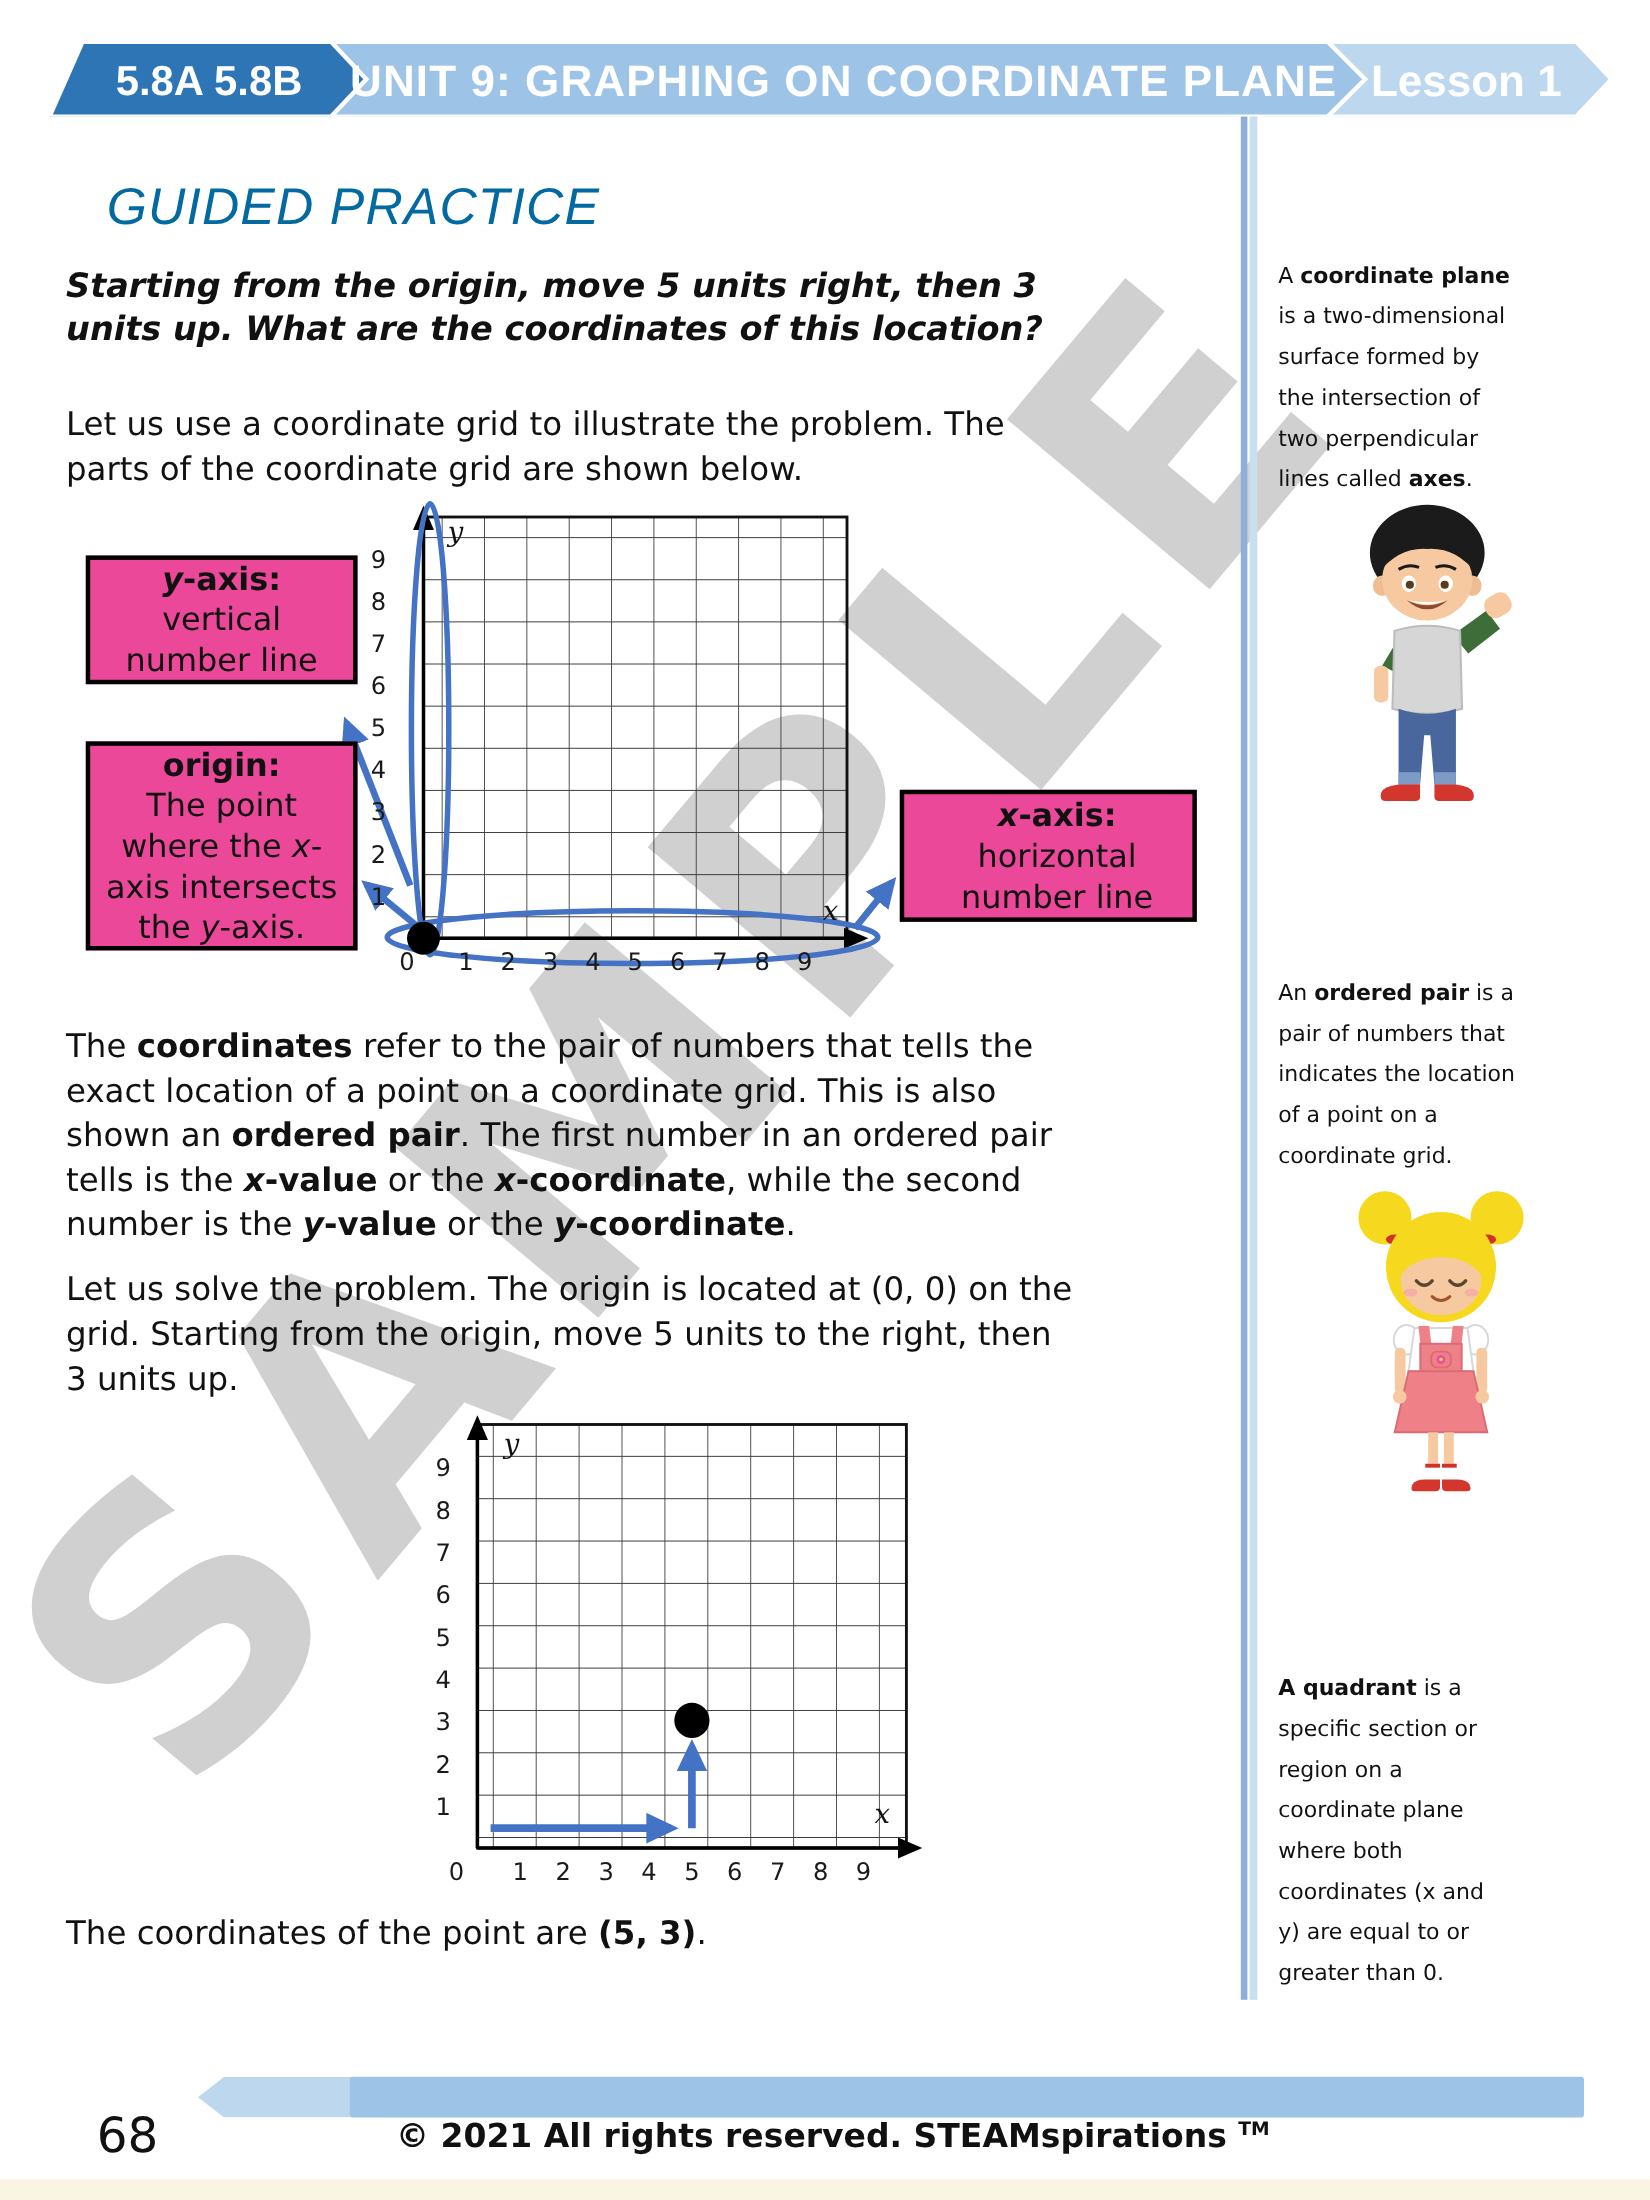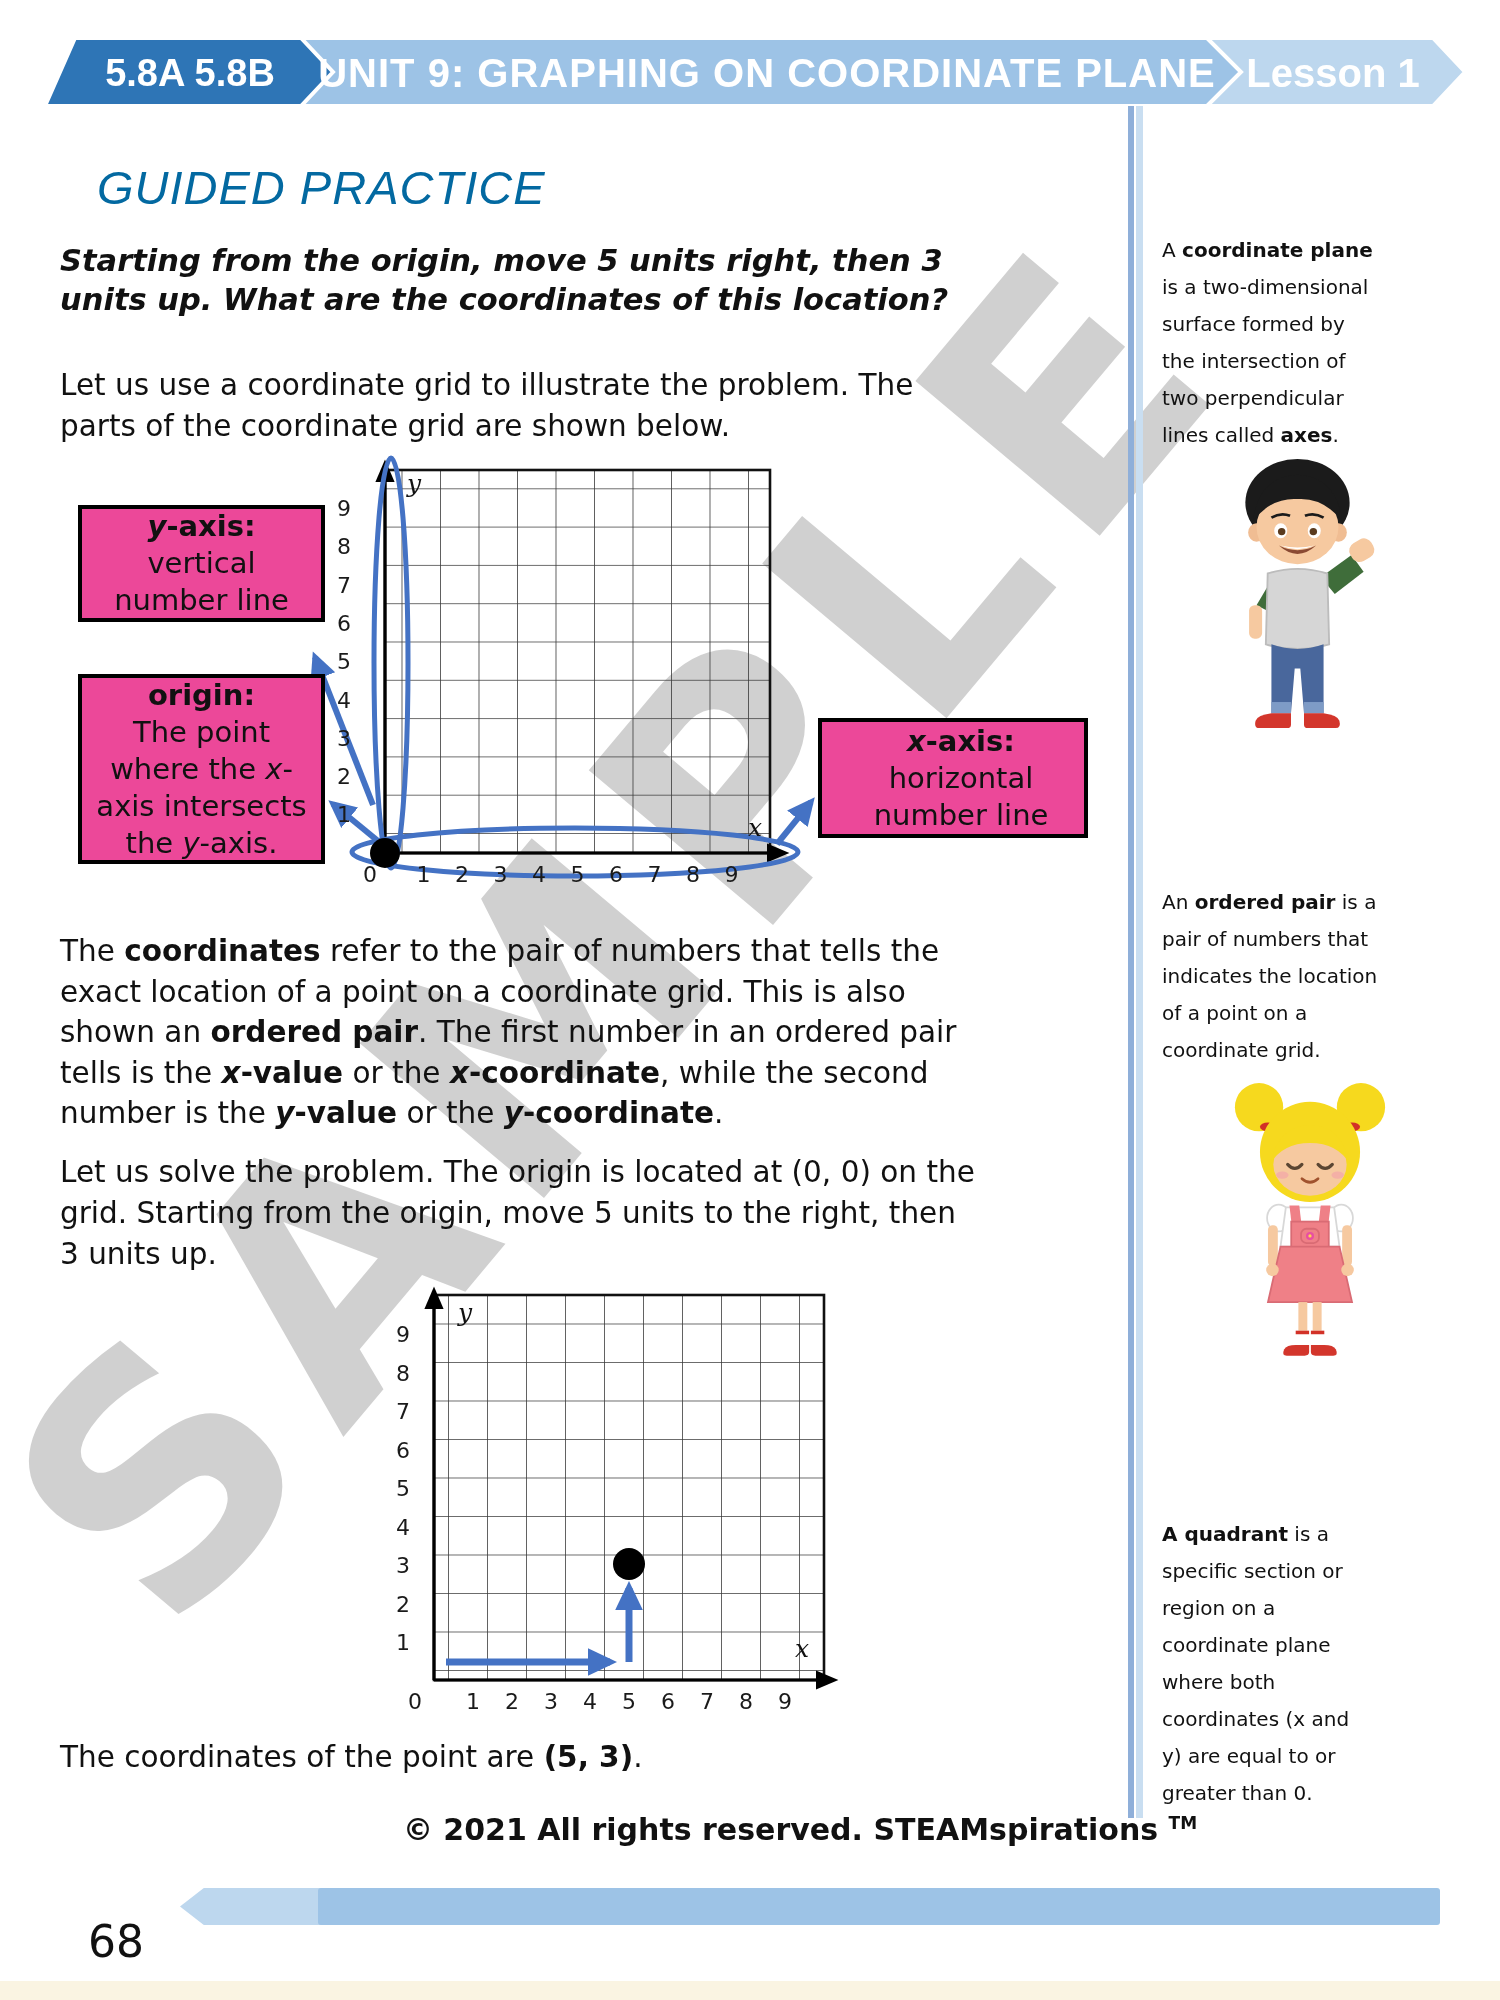--- a/index.html
+++ b/index.html
@@ -37,21 +37,21 @@
   
   .rule{z-index:2;}
   .def{left:1162px;width:325px;font-size:20px;line-height:37px;z-index:2;}
   .def .ln{white-space:nowrap;}
   .charimg{z-index:2;}
   
   #footerChevron{left:180px;top:1888px;width:170px;height:37px;background:#BDD7EE;
     clip-path:polygon(100% 0,100% 100%,14% 100%,0 50%,14% 0);z-index:1;}
   #footerBar{left:318px;top:1888px;width:1122px;height:37px;background:#9DC3E6;border-radius:3px;z-index:2;}
   #pageNum{left:88px;top:1916px;font-size:44px;z-index:2;}
-  #copyright{left:360px;top:1812px;width:880px;text-align:center;font-weight:700;font-size:30px;z-index:2;}
+  #copyright{left:360px;top:1925px;width:880px;font-weight:700;font-size:30px;z-index:2;}
   #copyright sup{font-size:17px;}
   #creamStrip{left:0;top:1981px;width:1500px;height:19px;background:#FAF4E2;z-index:0;}
 </style>
 </head>
 <body>
 
 <div id="page">
 
   <div id="watermark" class="abs">SAMPLE</div>
   <div id="creamStrip" class="abs"></div>

